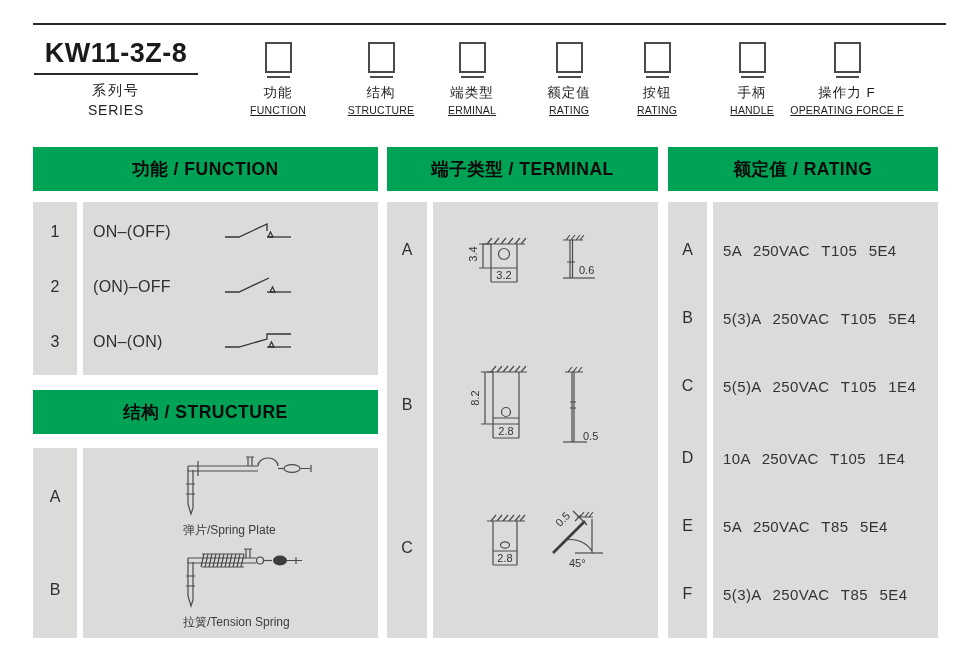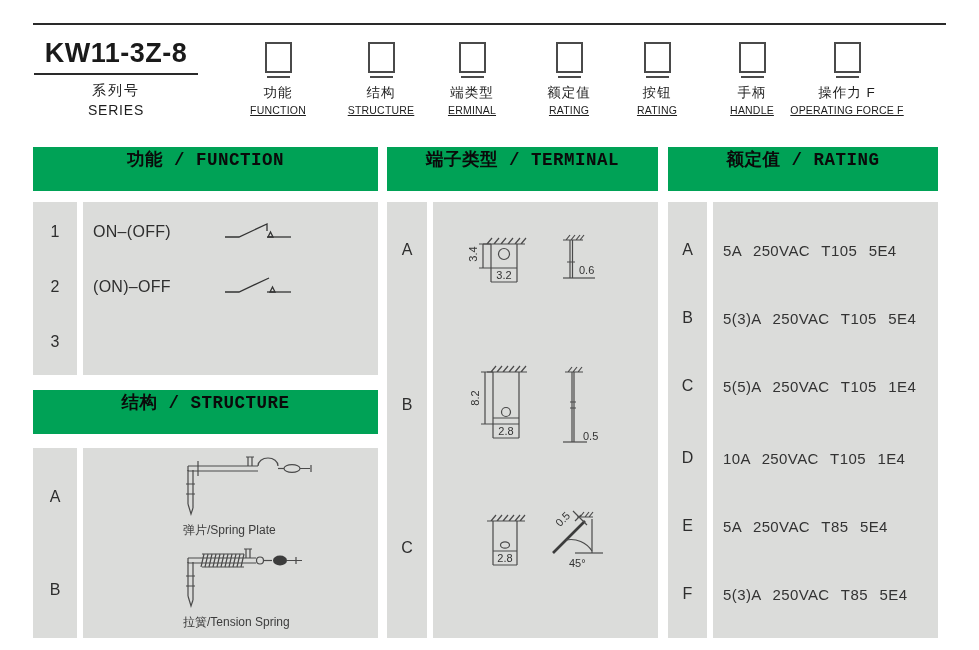--- a/index.html
+++ b/index.html
@@ -18,21 +18,21 @@
   .series-cn{margin-top:7px;font-size:14px;color:#1d1d1d;letter-spacing:2px;}
   .series-en{margin-top:2px;font-size:14px;color:#1d1d1d;letter-spacing:0.8px;}
 
   .spec-option{top:42px;display:flex;flex-direction:column;align-items:center;width:140px;}
   .cbox{width:23px;height:27px;border:2px solid #4a4a4a;background:#fff;}
   .cbox-line{width:23px;border-top:2px solid #4a4a4a;margin-top:3px;}
   .opt-cn{margin-top:6px;font-size:13.5px;color:#1d1d1d;letter-spacing:1px;white-space:nowrap;}
   .opt-en{margin-top:2px;font-size:10.5px;color:#1d1d1d;letter-spacing:0.2px;white-space:nowrap;text-decoration:underline;}
 
   
-  .ghead{background:var(--green,#00a256);display:flex;align-items:flex-start;justify-content:center;font-family:Liberation Mono, monospace;}
+  .ghead{background:var(--green,#00a256);display:flex;align-items:center;justify-content:center;}
   .ghead span{font-size:17.5px;font-weight:bold;color:#0a0a0a;letter-spacing:0.5px;}
   .ghead-function{left:33px;top:147px;width:345px;height:44px;}
   .ghead-structure{left:33px;top:390px;width:345px;height:44px;}
   .ghead-terminal{left:387px;top:147px;width:271px;height:44px;}
   .ghead-rating{left:668px;top:147px;width:270px;height:44px;}
 
   
   .panel{background:var(--gray,#dbdcda);}
   .idx-fn{left:33px;top:202px;width:44px;height:173px;}
   .ct-fn{left:83px;top:202px;width:295px;height:173px;}
@@ -146,20 +146,28 @@
       <path class="sym" d="M44 16 H68"></path>
       <path class="sym" d="M45 16 L50 16 L47.5 11 Z"></path>
     </svg>
   </div>
   <div class="fn-row" style="top:60px;">
     <span class="fn-label">(ON)–OFF</span>
     <svg class="fn-sym" width="70" height="22" viewBox="0 0 70 22">
       <path class="sym" d="M2 16 H16 L46 2"></path>
       <path class="sym" d="M44 16 H68"></path>
       <path class="sym" d="M47 16 L52 16 L49.5 11 Z"></path>
+    </svg>
+  </div>
+  <div class="fn-row" style="top:115px;">
+    <span class="fn-label">ON–(ON)</span>
+    <svg class="fn-sym" width="70" height="22" viewBox="0 0 70 22">
+      <path class="sym" d="M2 16 H16 L44 8 V3 H68"></path>
+      <path class="sym" d="M44 16 H68"></path>
+      <path class="sym" d="M46 16 L51 16 L48.5 11 Z"></path>
     </svg>
   </div>
 </div>
 
 <div class="abs panel idx-st">
   <div class="idx-cell" style="top:49px;">A</div>
   <div class="idx-cell" style="top:142px;">B</div>
 </div>
 <div class="abs panel ct-st">
   <div class="drawing" style="left:95px;top:6px;">

